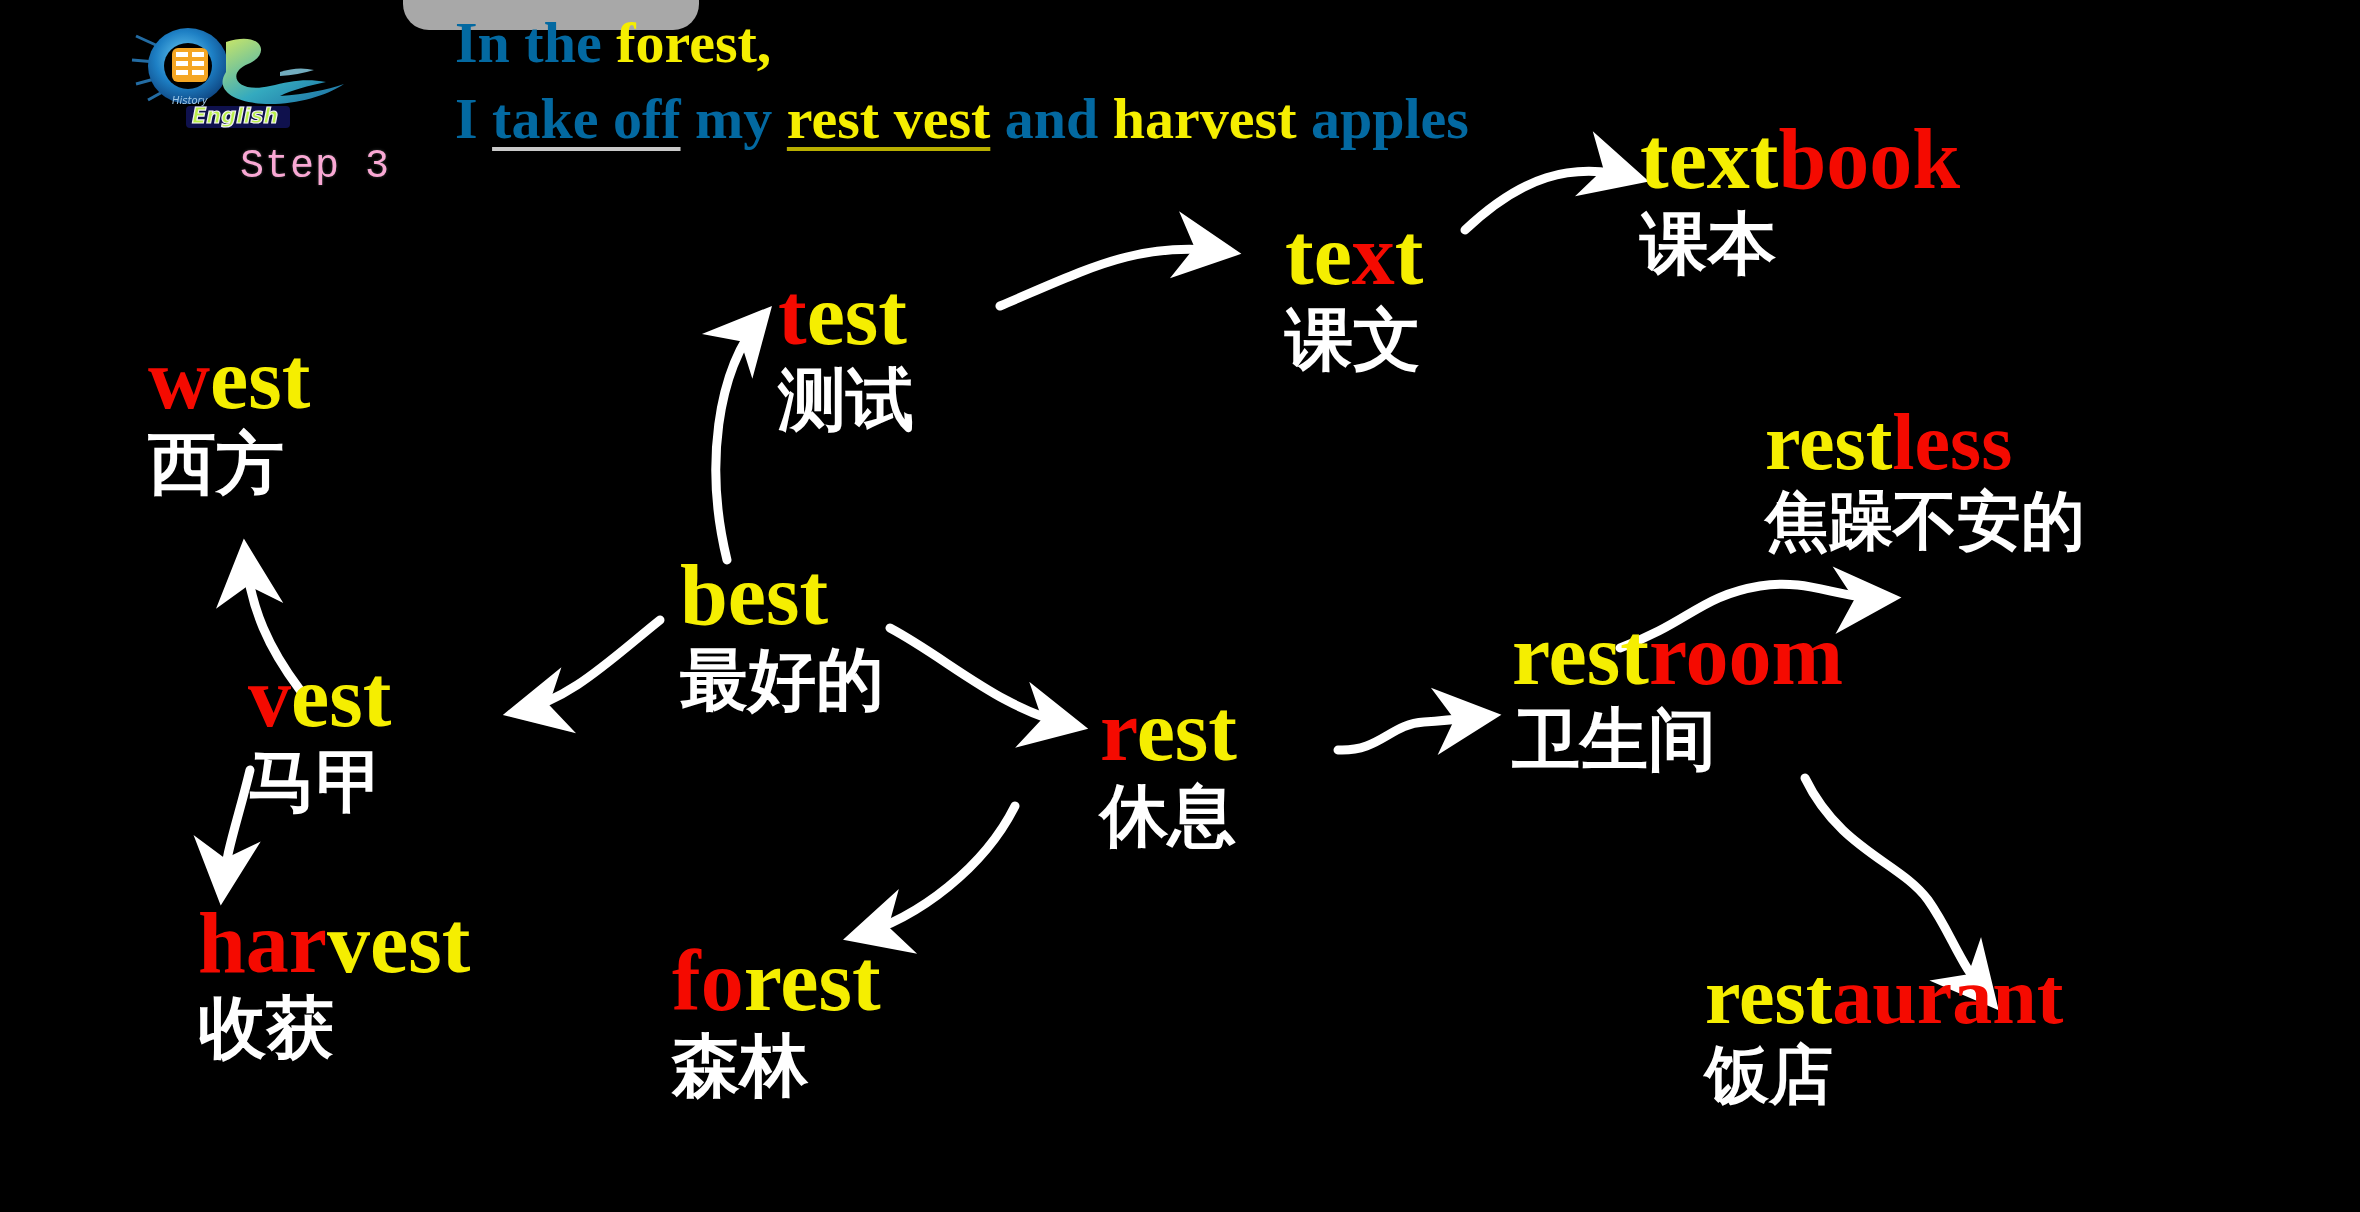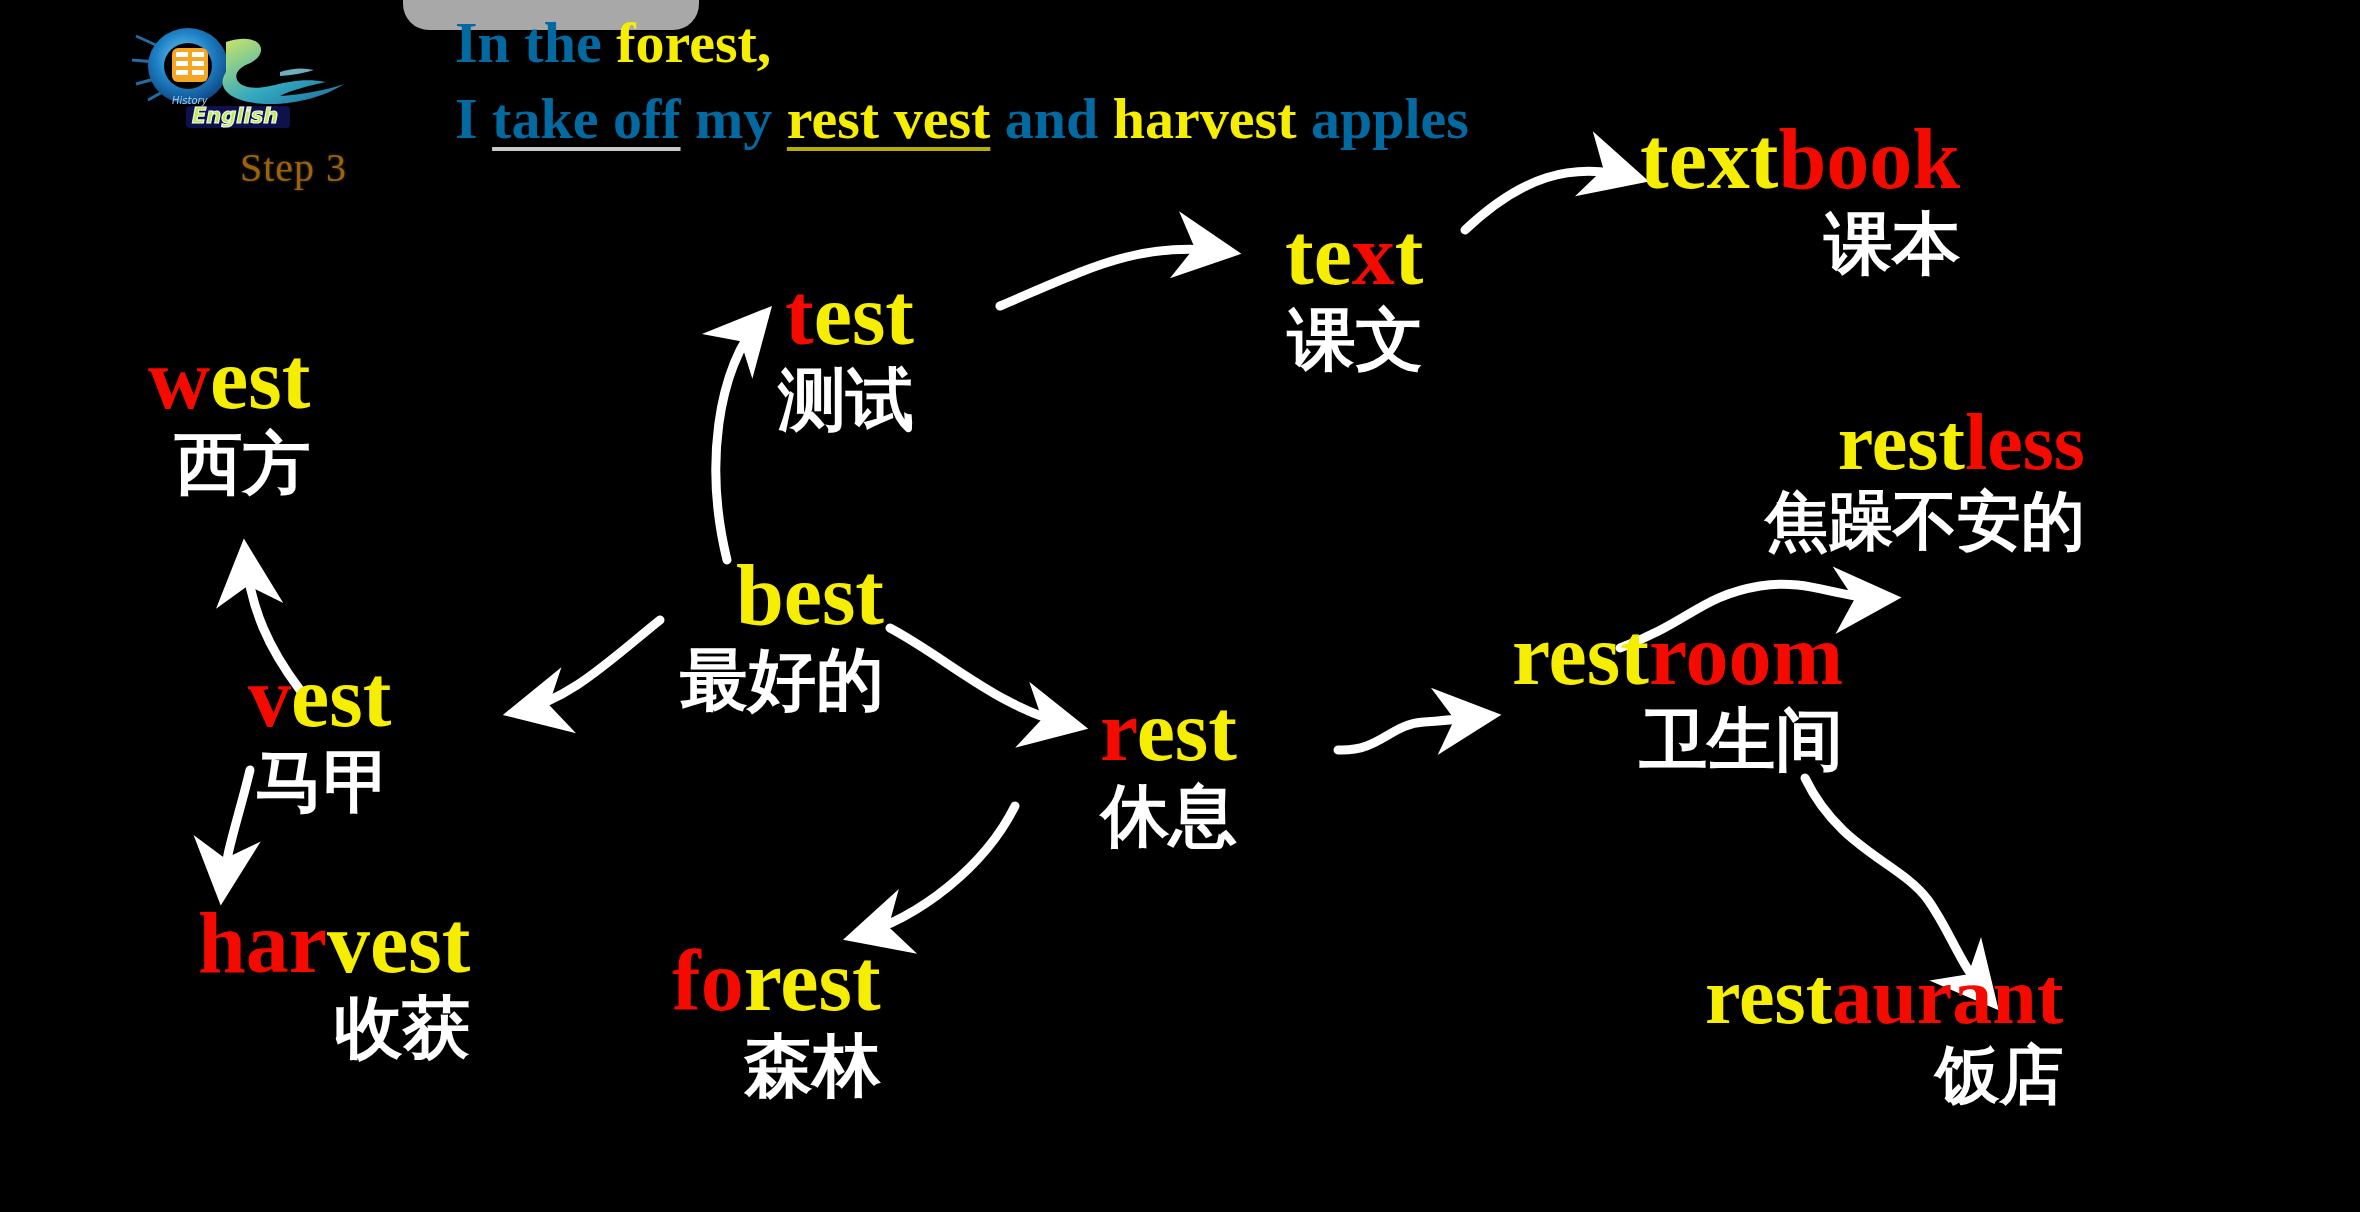--- a/index.html
+++ b/index.html
@@ -21,22 +21,22 @@
   }
 
   
   .logo-wrap{
     position:absolute; left:130px; top:20px;
     width:228px; height:110px;
   }
   .logo-svg{ display:block; }
   .step-label{
     position:absolute; left:240px; top:144px;
-    color:#a16207; font-size:40px;
-    font-family:Liberation Serif, serif;
+    color:#f9a8d4; font-size:40px;
+    font-family:Liberation Mono, monospace;
     letter-spacing:1px;
     text-shadow:0 0 3px rgba(255,255,255,.25);
   }
 
   
   .sentence{
     position:absolute; left:455px; top:10px;
     width:1210px;
     font-family:"Liberation Serif", serif;
     font-weight:bold;
@@ -48,21 +48,21 @@
   .sentence .ln{ display:block; }
   .sentence .ln2{ margin-top:10px; }
   .y{ color:#f5ee00; }
   .w{ color:#0369a1; }
   .u-w{ text-decoration:underline; text-decoration-thickness:4px; text-underline-offset:9px; text-decoration-color:#c9c9c9; }
   .u-y{ text-decoration:underline; text-decoration-thickness:4px; text-underline-offset:9px; text-decoration-color:#b8ae00; }
 
   
   .node{
     position:absolute;
-    text-align:right;
+    text-align:left;
     white-space:nowrap;
   }
   .node .en{
     font-family:"Liberation Serif", serif;
     font-weight:bold;
     letter-spacing:0px;
     line-height:1.0;
     display:block;
   }
   .node .zh{

